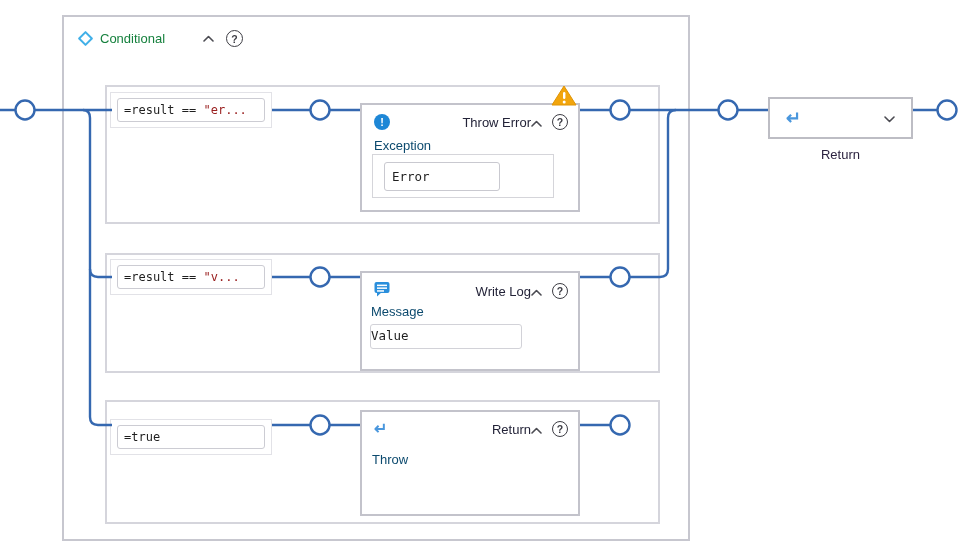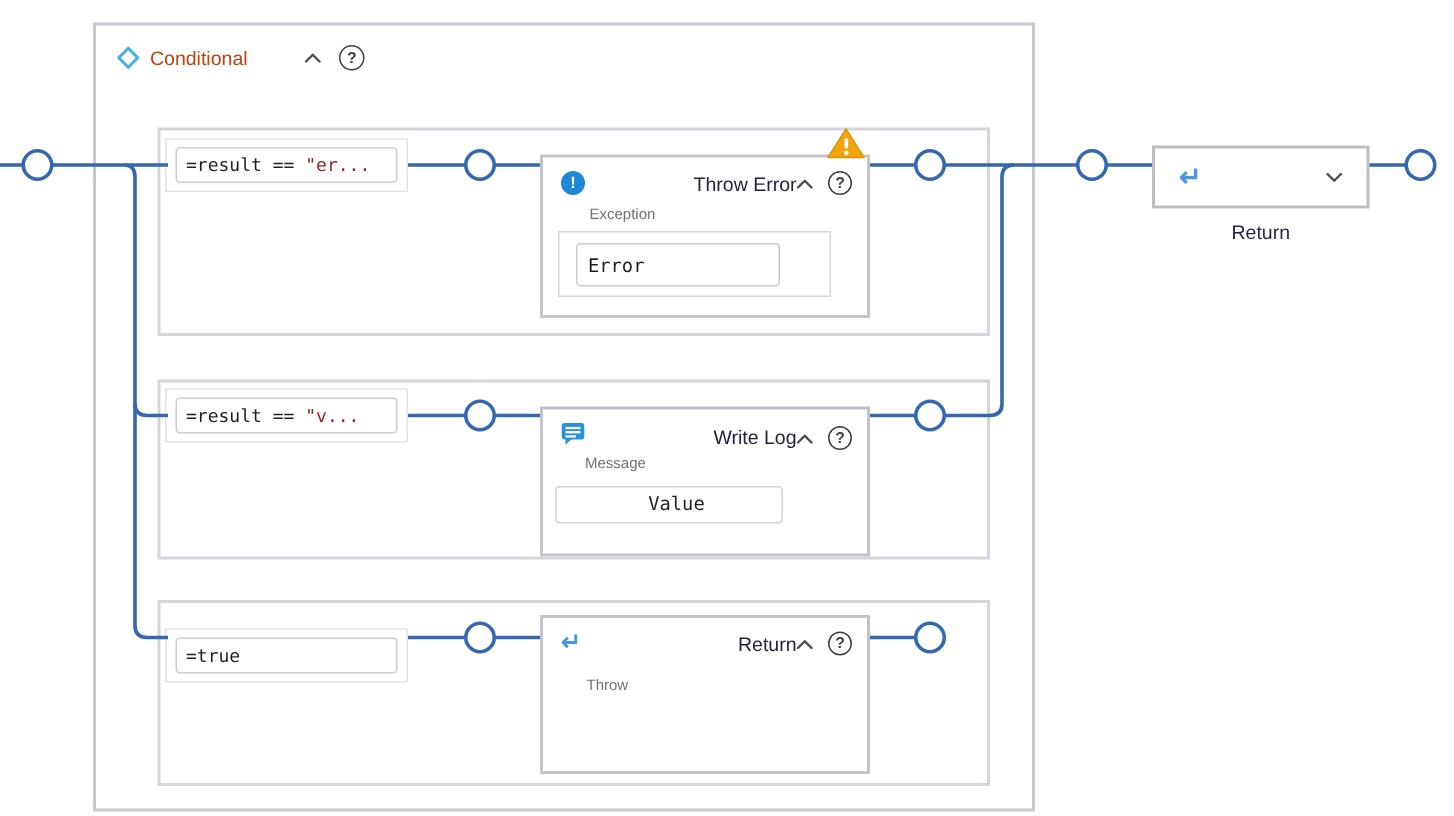--- a/index.html
+++ b/index.html
@@ -12,21 +12,21 @@
     border:2px solid #c7c7cf; background:transparent; }
   .branch-box { position:absolute; left:105px; width:555px; border:2px solid #d5d5dc; background:#fff; }
   .branch-1 { top:85px;  height:139px; }
   .branch-2 { top:253px; height:120px; }
   .branch-3 { top:400px; height:124px; }
 
   
   .cond-header { position:absolute; left:78px; top:30px; display:flex; align-items:center; }
   .diamond { width:11px; height:11px; border:2px solid #41b0e8; background:#fff;
     transform:rotate(45deg); border-radius:1px; margin:0 9px 0 2px; }
-  .cond-title { font-size:13px; color:#c2410c; }
+  .cond-title { font-size:13px; color:#15803d; }
   .hdr-chevron { margin-left:38px; display:flex; align-items:center; }
   .help { width:17px; height:17px; border:1.5px solid #3d3d44; border-radius:50%;
     display:flex; align-items:center; justify-content:center;
     font-size:10.5px; font-weight:bold; color:#3d3d44; margin-left:12px; background:#fff; }
 
   
   .cond-box { position:absolute; left:110px; width:162px; height:36px; background:#fff;
     border:1.5px solid #e2e2e7; }
   .cond-box .expr { position:absolute; left:6px; right:6px; top:5px; bottom:5px;
     border:1px solid #ccccd3; border-radius:3px; background:#fff;
@@ -39,29 +39,29 @@
   .card { position:absolute; left:360px; width:220px; background:#fff; border:2px solid #c3c3cb; }
   .card-1 { top:103px; height:109px; }
   .card-2 { top:271px; height:100px; }
   .card-3 { top:410px; height:106px; }
   .card-head { display:flex; align-items:center; padding:8px 10px 0 12px; }
   .card-title { font-size:13px; color:#232338; margin-left:8px; flex:1 1 auto; white-space:nowrap;text-align:right; }
   .card .help { margin-left:10px; width:16px; height:16px; }
   .bang-circle { width:16px; height:16px; border-radius:50%; background:#1e87d6; color:#fff;
     font-size:11px; font-weight:bold; display:flex; align-items:center; justify-content:center; flex:0 0 auto; }
   .ret-glyph { font-size:16px; font-weight:bold; color:#4a97dd; line-height:16px; }
-  .field-label { position:absolute; left:12px; font-size:10px; color:#737373;margin-left:19px; }
+  .field-label { position:absolute; left:12px; font-size:13px; color:#0c4a6e; }
   .exc-wrap { position:absolute; left:10px; top:49px; width:182px; height:44px;
     border:1.5px solid #d5d5da; background:#fff; }
-  .exc-input { position:absolute; left:11px; top:7px; width:136px; height:29px;
+  .exc-input { position:absolute; left:11px; top:7px; width:116px; height:29px;
     border:1px solid #c9c9d0; border-radius:3px; font-family:"DejaVu Sans Mono", monospace;
     font-size:12.5px; line-height:27px; padding-left:7px; color:#1f1f1f; background:#fff; }
   .msg-input { position:absolute; left:8px; top:51px; width:152px; height:25px;
     border:1px solid #d2d2d8; border-radius:3px; font-family:"DejaVu Sans Mono", monospace;
-    font-size:12.5px; line-height:22px; padding-left:10px; color:#1f1f1f; background:#fff;text-align:center; }
+    font-size:12.5px; line-height:22px; padding-left:0; color:#1f1f1f; background:#fff; }
 
   
   .warn-badge { position:absolute; top:-20px; right:0px; width:28px; height:21px; }
 
   
   .ret-node { position:absolute; left:768px; top:97px; width:145px; height:42px;
     background:#fff; border:2px solid #bdbdc4; display:flex; align-items:center;
     justify-content:space-between; padding:0 16px 0 16px; }
   .ret-node .ret-glyph { font-size:18px; }
   .ret-label { position:absolute; left:768px; top:147px; width:145px; text-align:center;

